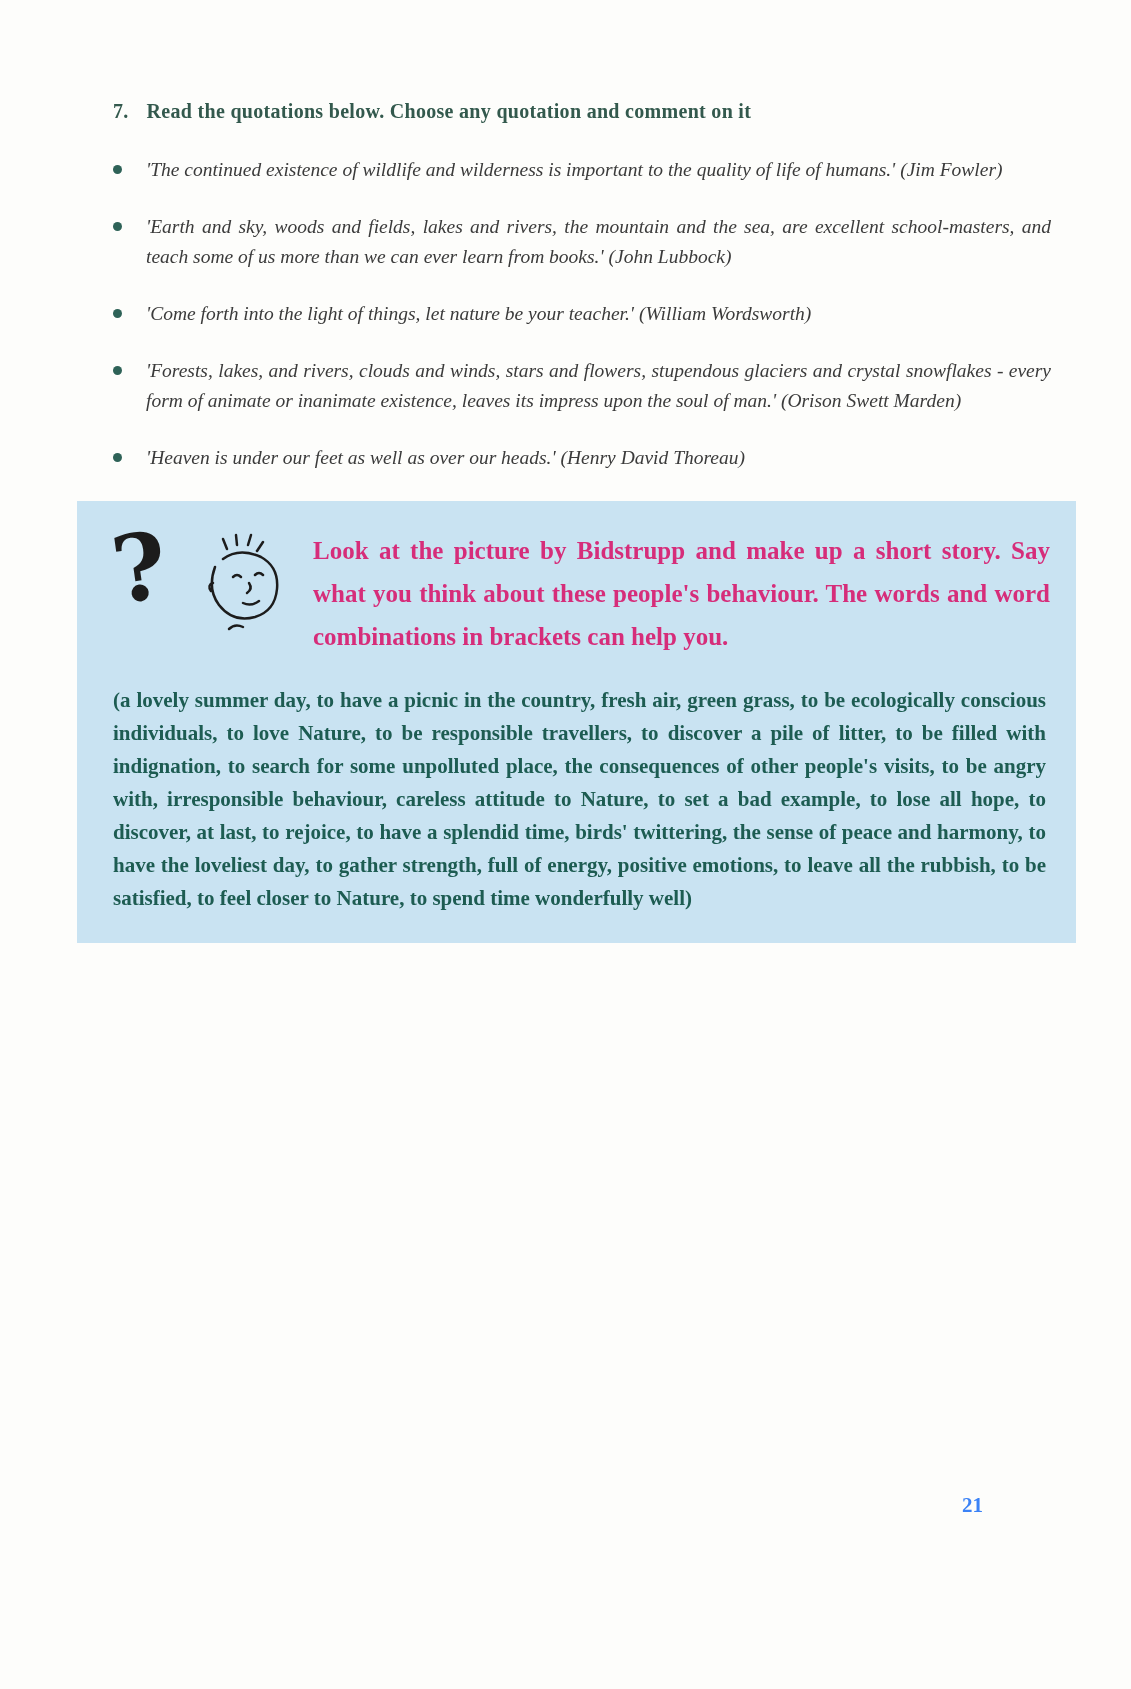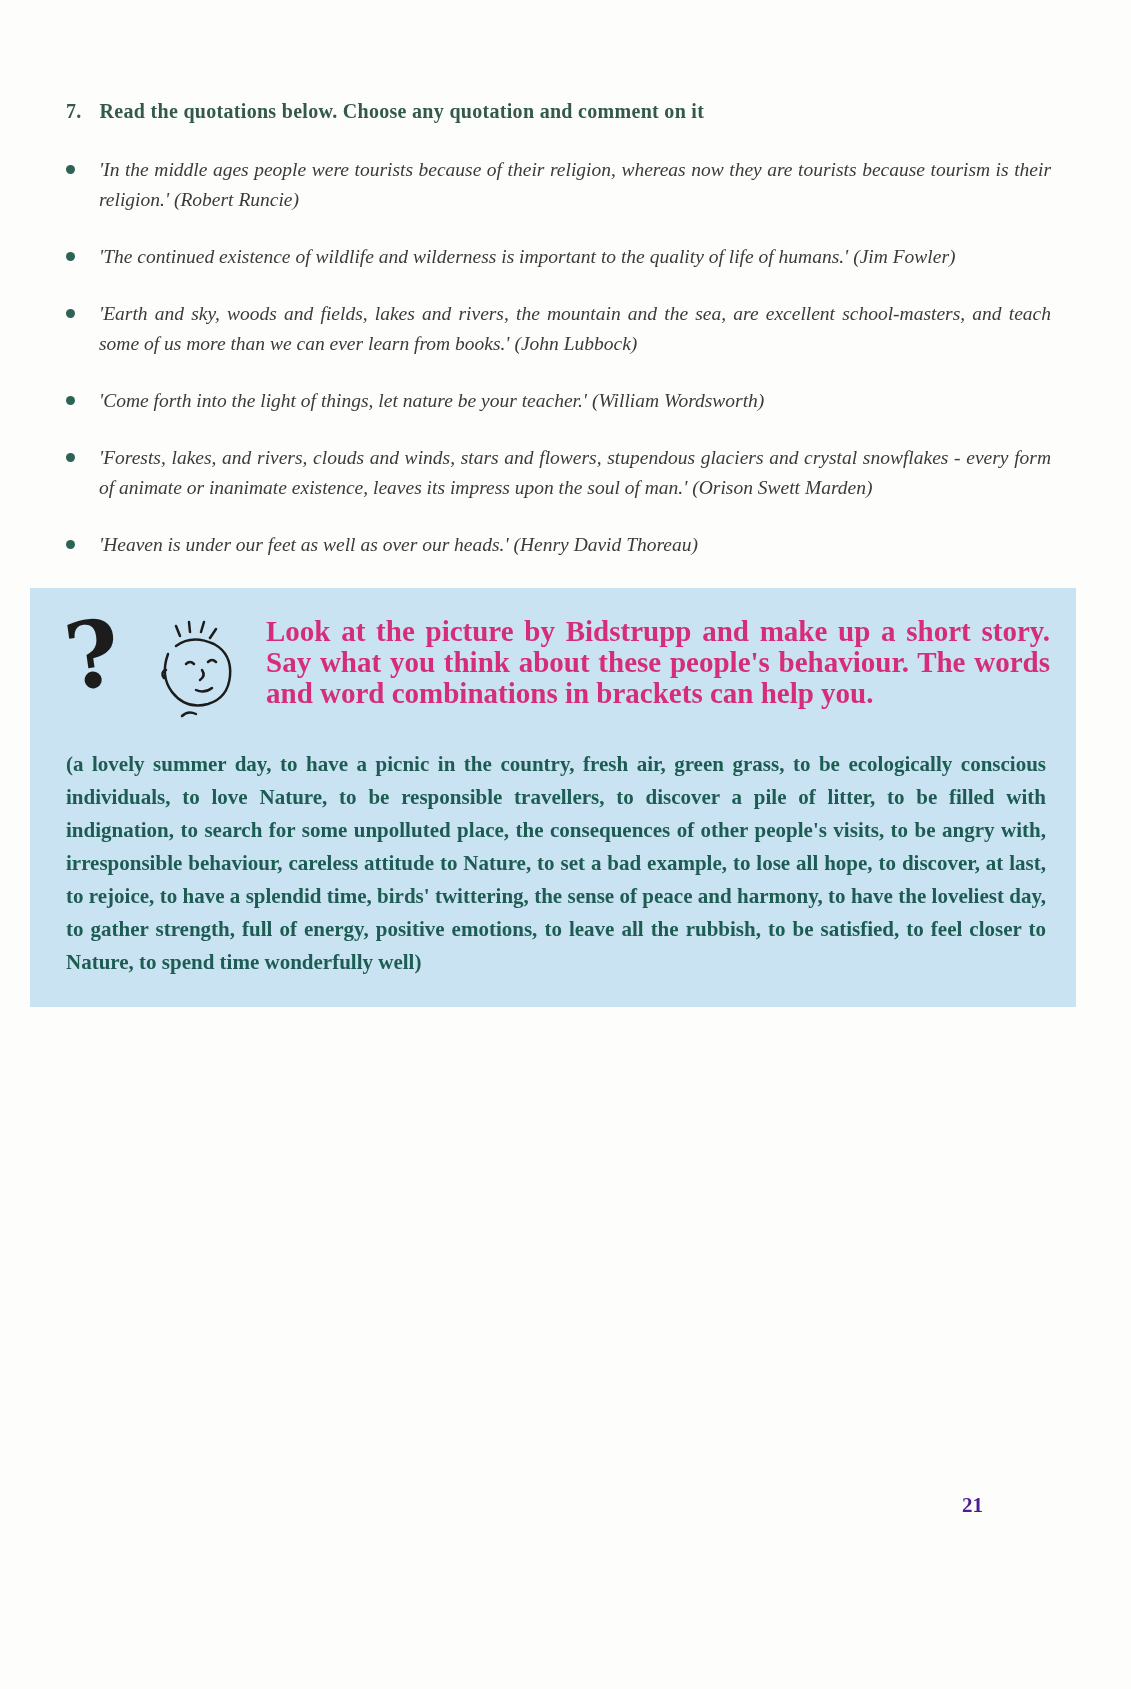--- a/index.html
+++ b/index.html
@@ -10,20 +10,21 @@
   .page {
     position: relative;
     width: 1131px;
     height: 1689px;
     margin: 0 auto;
     background: #fdfdfb;
     overflow: hidden;
   }
   .content {
     padding: 100px 80px 0 62px; 
+    margin-left: 47px;
   }
   .exercise-heading {
     font-size: 20px;
     font-weight: bold;
     color: #33594d;
     margin: 0 0 32px 4px;
     letter-spacing: 0.3px;
   }
   .exercise-heading .num { margin-right: 18px; }
   .quote-list {
@@ -75,60 +76,56 @@
     font-family: "DejaVu Serif", serif;
     transform: rotate(-8deg);
     display: inline-block;
   }
   .face-sketch {
     margin-left: 26px;
     margin-top: 6px;
   }
   .task-instruction {
     flex: 1 1 auto;
-    font-size: 29px;
+    font-size: 25px;
     font-weight: bold;
-    line-height: 31px;
+    line-height: 43px;
     color: #d62d7a;
     text-align: justify;
     padding-top: 4px;
   }
   .task-hints {
     margin-top: 26px;
     font-size: 21px;
     font-weight: 600;
     line-height: 33px;
     color: #1d5c52;
     text-align: justify;
     padding: 0 4px 0 14px;
   }
   .page-number {
     position: absolute;
     top: 1493px;
     left: 962px;
     font-size: 21px;
     font-weight: bold;
-    color: #4c1d95;
+    color: #3b82f6;
   }
 </style>
 </head>
 <body>
 
 <div class="page">
   <div class="content">
 
     <h2 class="exercise-heading">
       <span class="num">7.</span><span>Read the quotations below. Choose any quotation and comment on it</span>
     </h2>
 
     <ul class="quote-list">
-      <li class="quote-item">
-        <span class="bullet-dot"></span>
-        <span class="quote-text">'In the middle ages people were tourists because of their religion, whereas now they are tourists because tourism is their religion.' (Robert Runcie)</span>
-      </li>
       <li class="quote-item">
         <span class="bullet-dot"></span>
         <span class="quote-text">'The continued existence of wildlife and wilderness is important to the quality of life of humans.' (Jim Fowler)</span>
       </li>
       <li class="quote-item">
         <span class="bullet-dot"></span>
         <span class="quote-text">'Earth and sky, woods and fields, lakes and rivers, the mountain and the sea, are excellent school-masters, and teach some of us more than we can ever learn from books.' (John Lubbock)</span>
       </li>
       <li class="quote-item">
         <span class="bullet-dot"></span>

